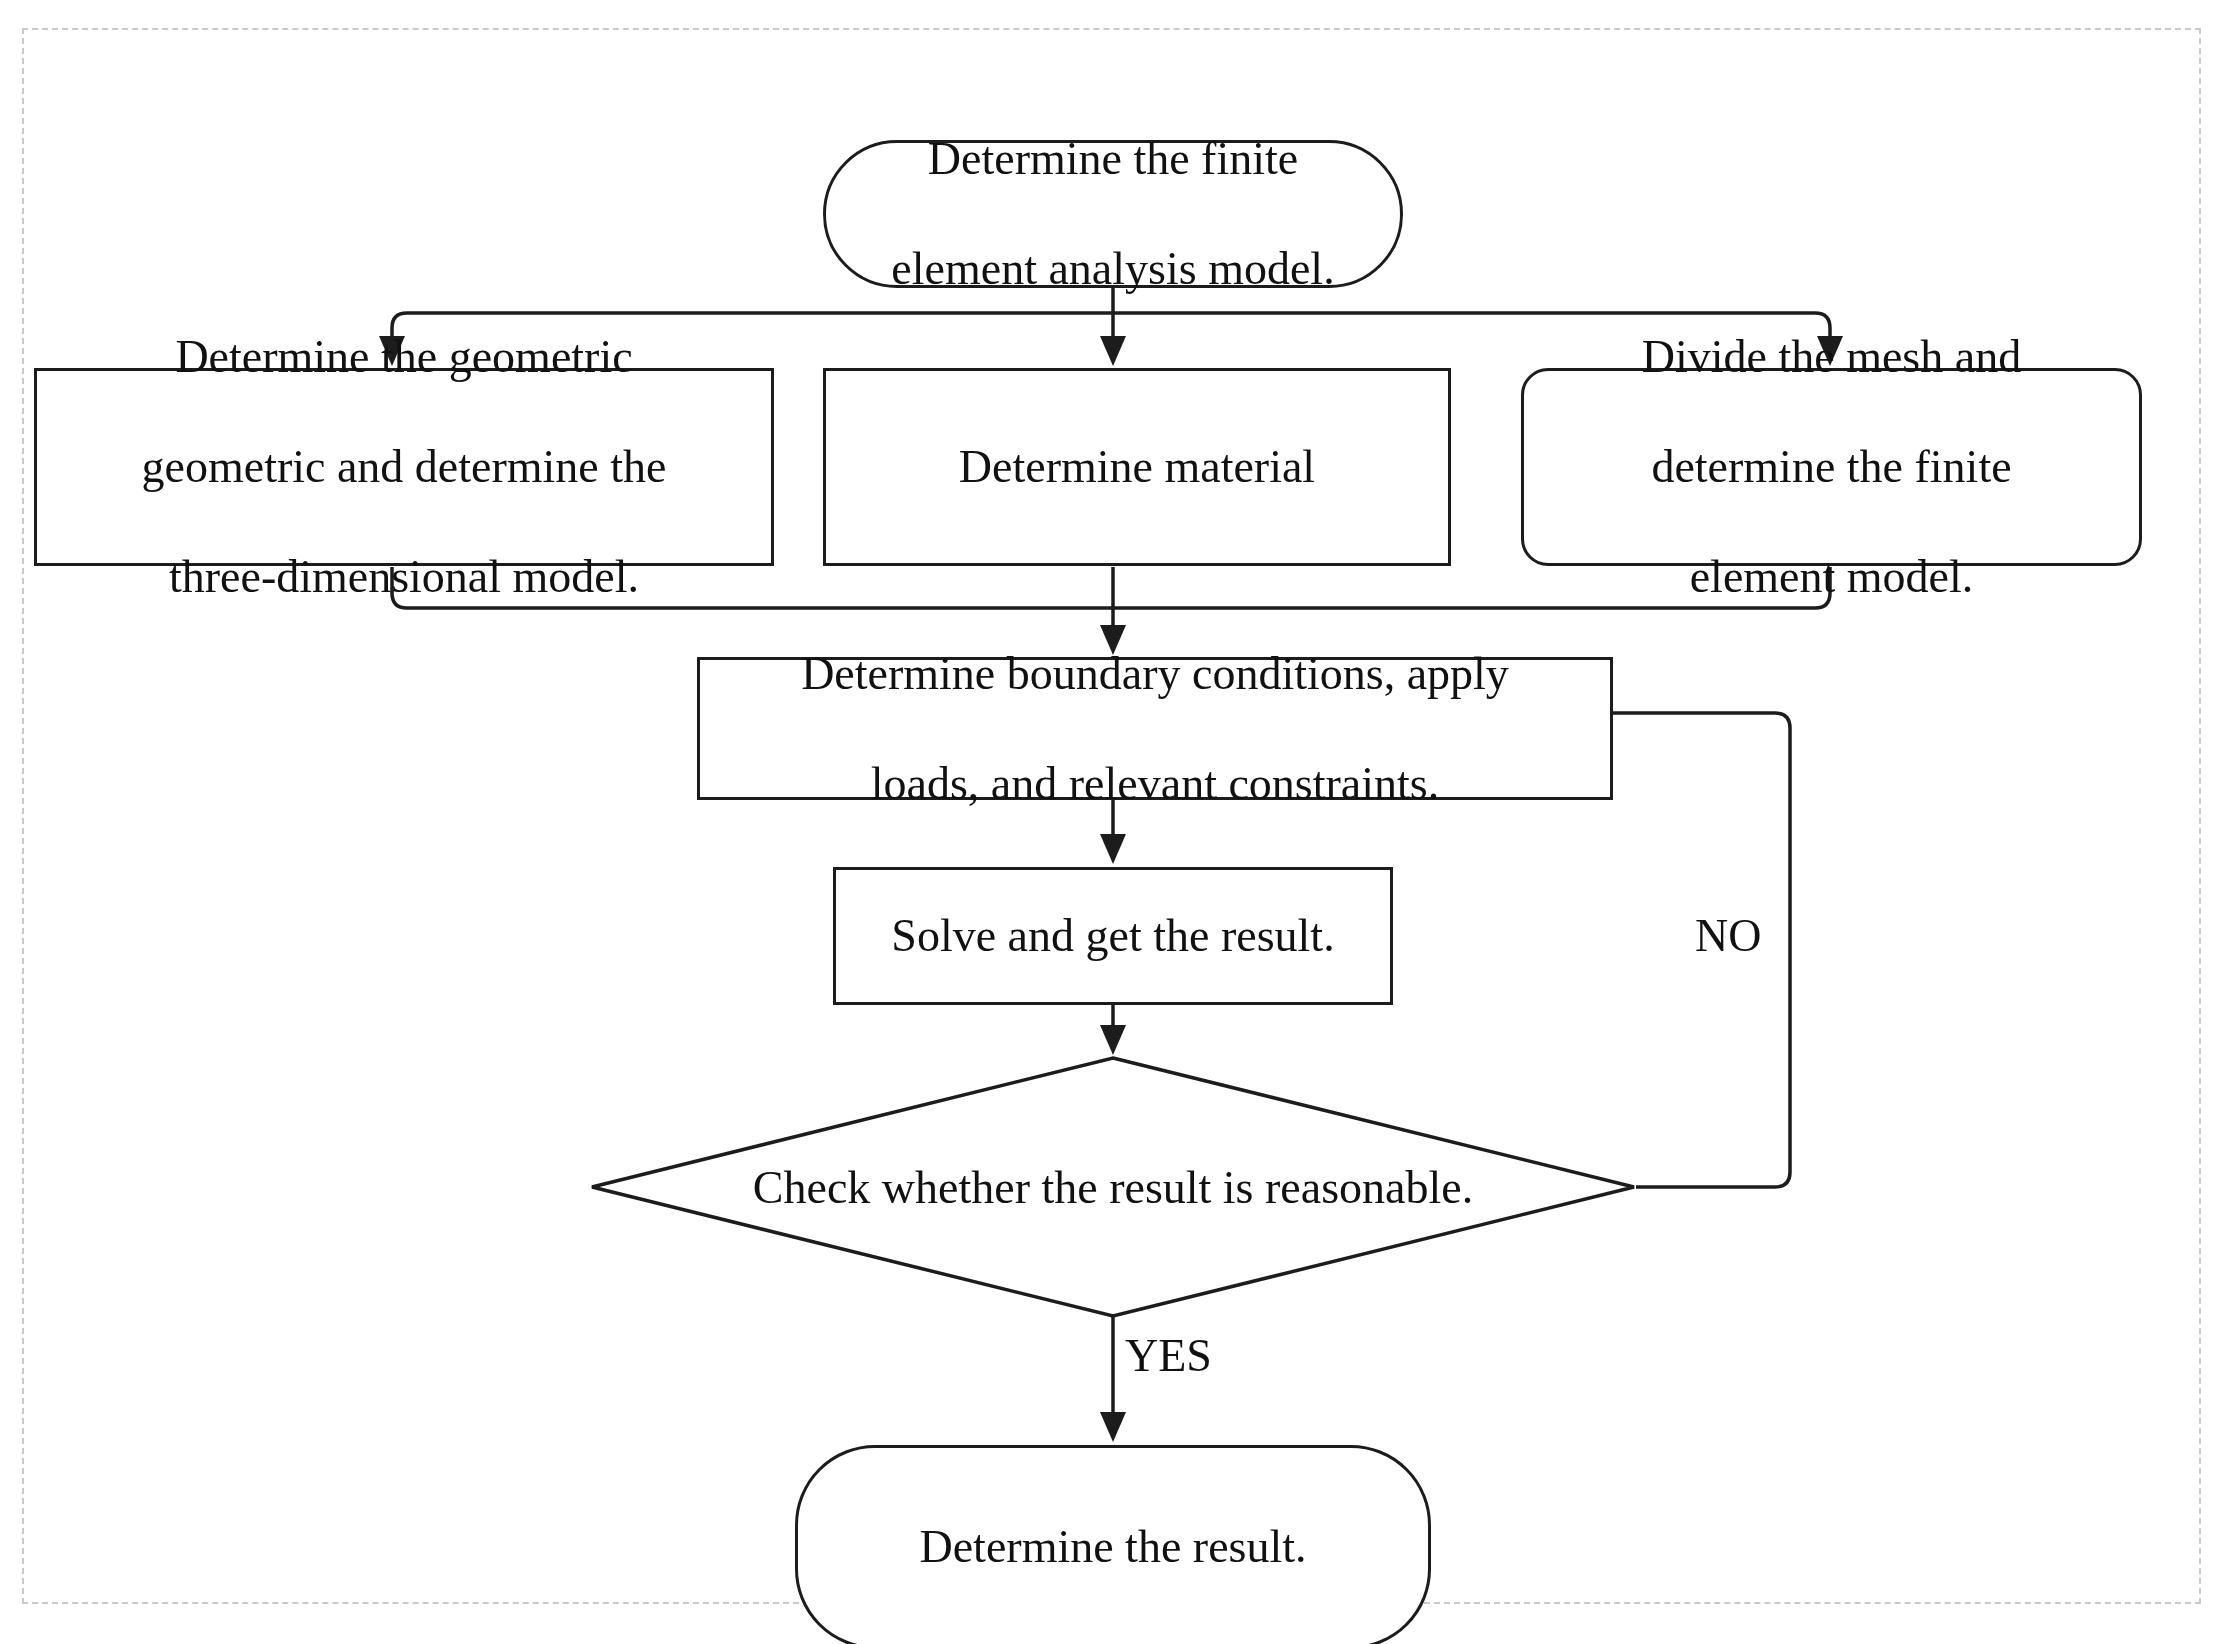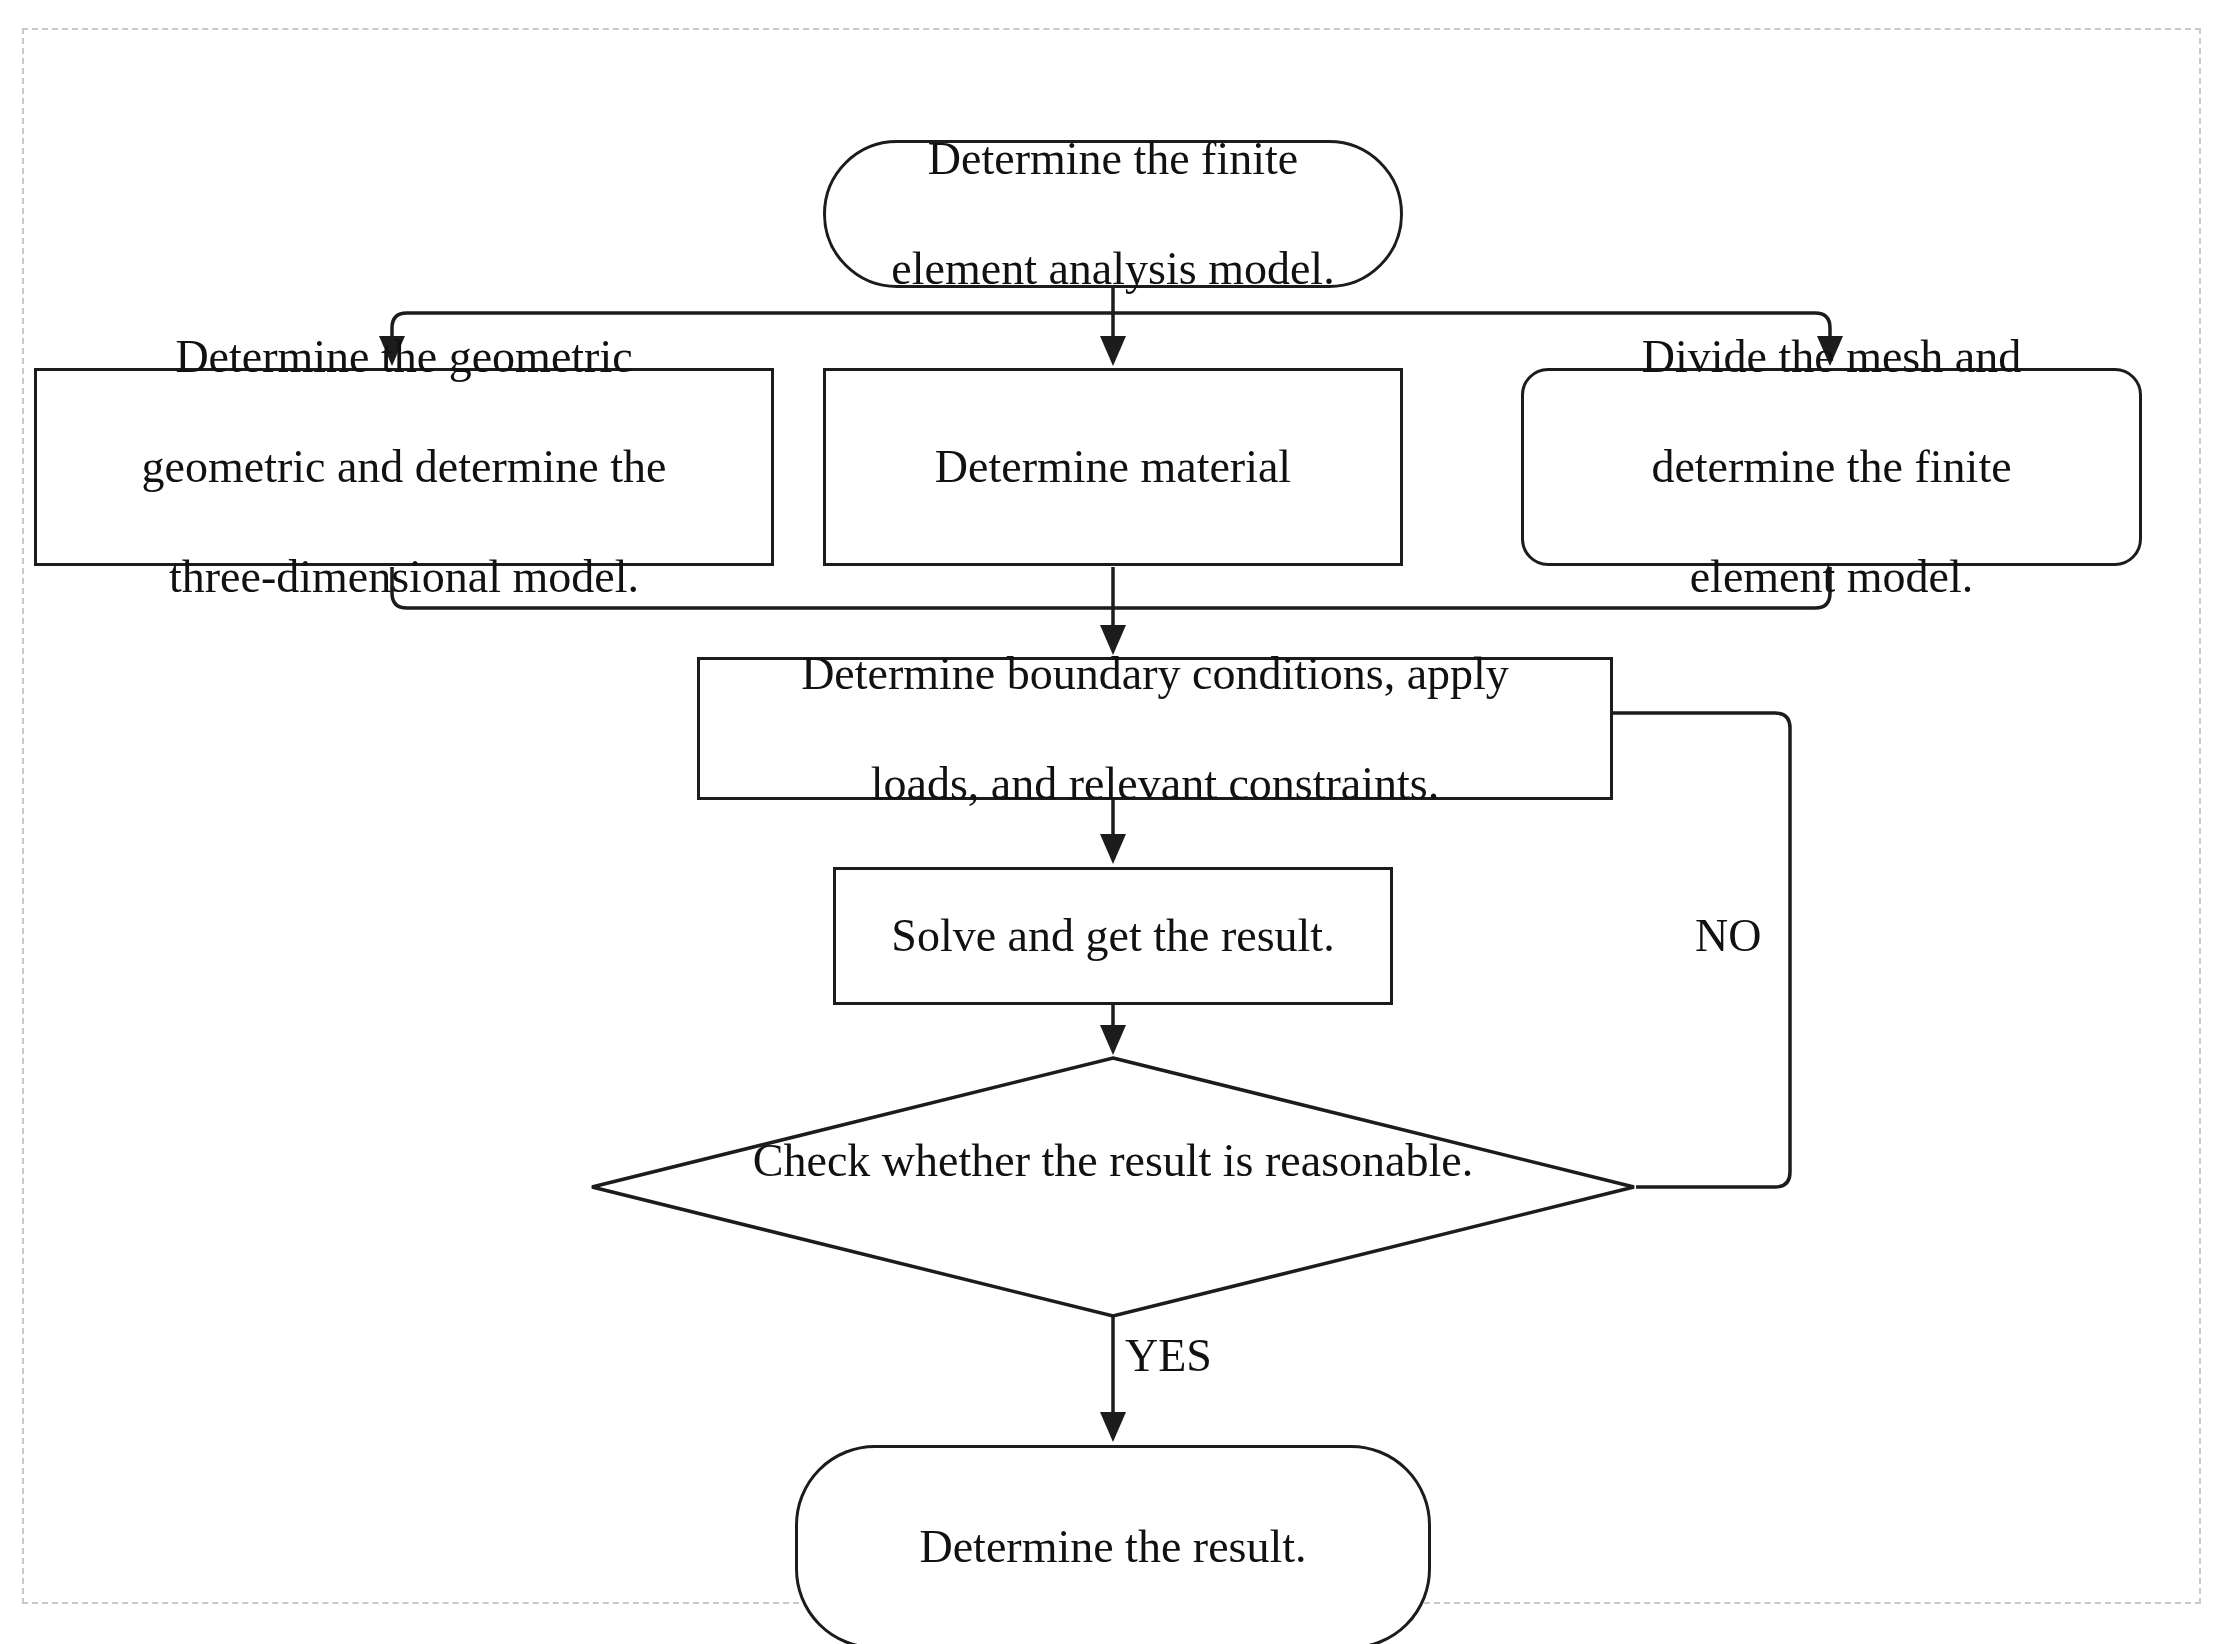--- a/index.html
+++ b/index.html
@@ -14,30 +14,30 @@
   }
   .edges{position:absolute;left:0;top:0;width:2229px;height:1644px;}
   .node{
     position:absolute;box-sizing:border-box;background:#ffffff;
     border:3px solid #1c1c1c;display:flex;flex-direction:column;
     align-items:center;justify-content:center;text-align:center;
     font-size:46px;line-height:62px;white-space:nowrap;gap:48px;
   }
   .stadium{border-radius:80px;}
   .diamond-text{
-    position:absolute;display:flex;justify-content:center;
+    position:absolute;display:flex;align-items:center;justify-content:center;
     text-align:center;font-size:46px;line-height:62px;white-space:nowrap;
     background:transparent;
   }
   .edge-label{
     position:absolute;font-size:46px;line-height:52px;white-space:nowrap;
   }
   .n-start{left:823px;top:140px;width:580px;height:148px;}
   .n-geometric{left:34px;top:368px;width:740px;height:198px;}
-  .n-material{left:823px;top:368px;width:580px;height:198px;align-items:center;}
+  .n-material{left:823px;top:368px;width:628px;height:198px;align-items:center;}
   .n-mesh{left:1521px;top:368px;width:621px;height:198px;border-radius:27px;}
   .n-boundary{left:657px;top:657px;width:916px;height:143px;margin-left:40px;}
   .n-solve{left:833px;top:867px;width:560px;height:138px;}
   .n-end{left:795px;top:1445px;width:636px;height:204px;}
   .t-decision{left:650px;top:1130px;width:926px;height:115px;}
   .l-yes{left:1125px;top:1330px;}
   .l-no{left:1695px;top:910px;}
 </style>
 </head>
 <body>

